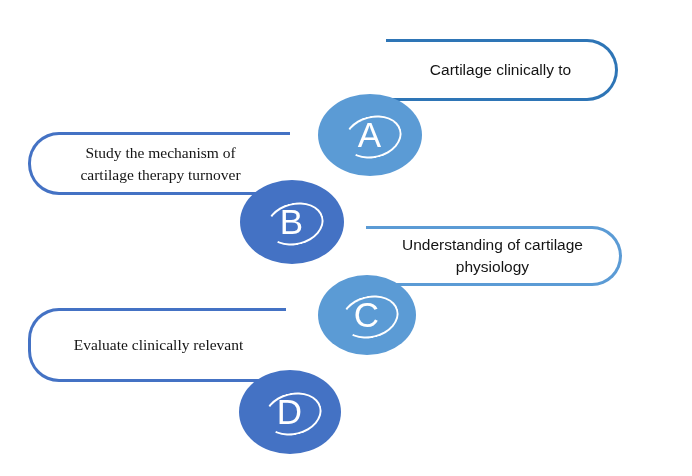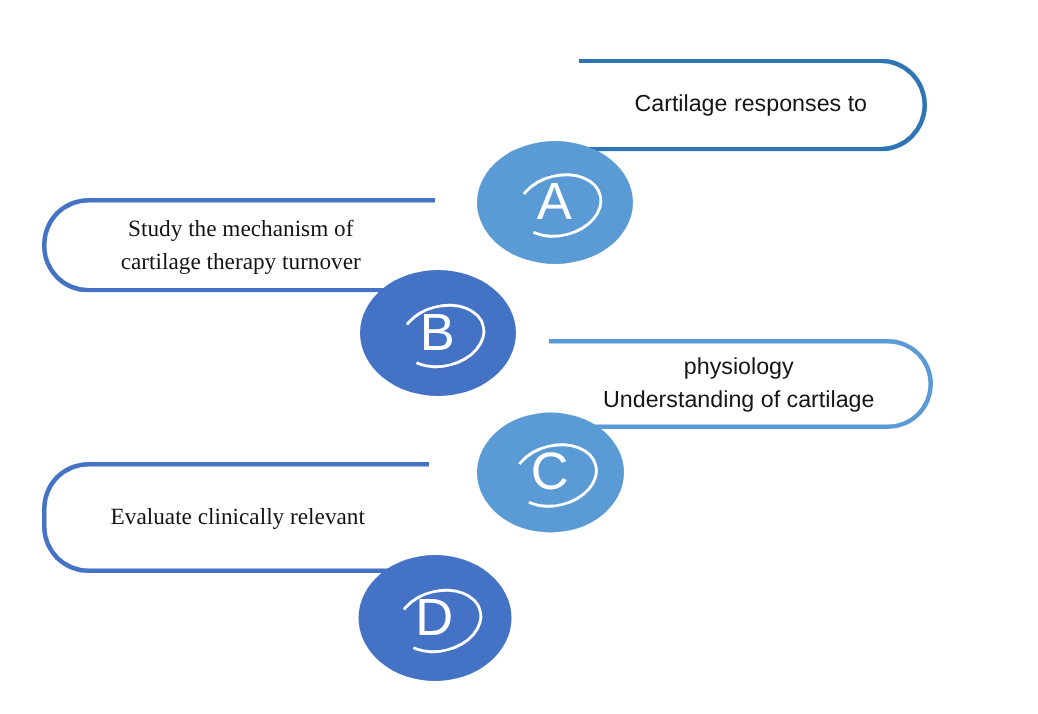--- a/index.html
+++ b/index.html
@@ -76,43 +76,43 @@
     z-index: 1;
   }
 </style>
 </head>
 <body>
 
 <div class="stage">
 
   <div class="pill pill-right stroke-medium" style="left:386px; top:39px; width:232px; height:62px;">
     <div>
-      <div>Cartilage responses to</div>
+      <div>Cartilage clinically to</div>
     </div>
   </div>
   <div class="circle light" style="left:318px; top:94px; width:104px; height:82px;">
     <span class="letter">A</span>
     <span class="arc"></span>
   </div>
 
   <div class="pill pill-left stroke-dark" style="left:28px; top:132px; width:262px; height:63px;">
     <div>
       <div>Study the mechanism of</div>
       <div>cartilage therapy turnover</div>
     </div>
   </div>
   <div class="circle dark" style="left:240px; top:180px; width:104px; height:84px;">
     <span class="letter">B</span>
     <span class="arc"></span>
   </div>
 
   <div class="pill pill-right stroke-light" style="left:366px; top:226px; width:256px; height:60px;">
     <div>
+      <div>Understanding of cartilage</div>
       <div>physiology</div>
-      <div>Understanding of cartilage</div>
     </div>
   </div>
   <div class="circle light" style="left:318px; top:275px; width:98px; height:80px;">
     <span class="letter">C</span>
     <span class="arc"></span>
   </div>
 
   <div class="pill pill-left stroke-dark" style="left:28px; top:308px; width:258px; height:74px;">
     <div>
       <div>Evaluate clinically relevant</div>

